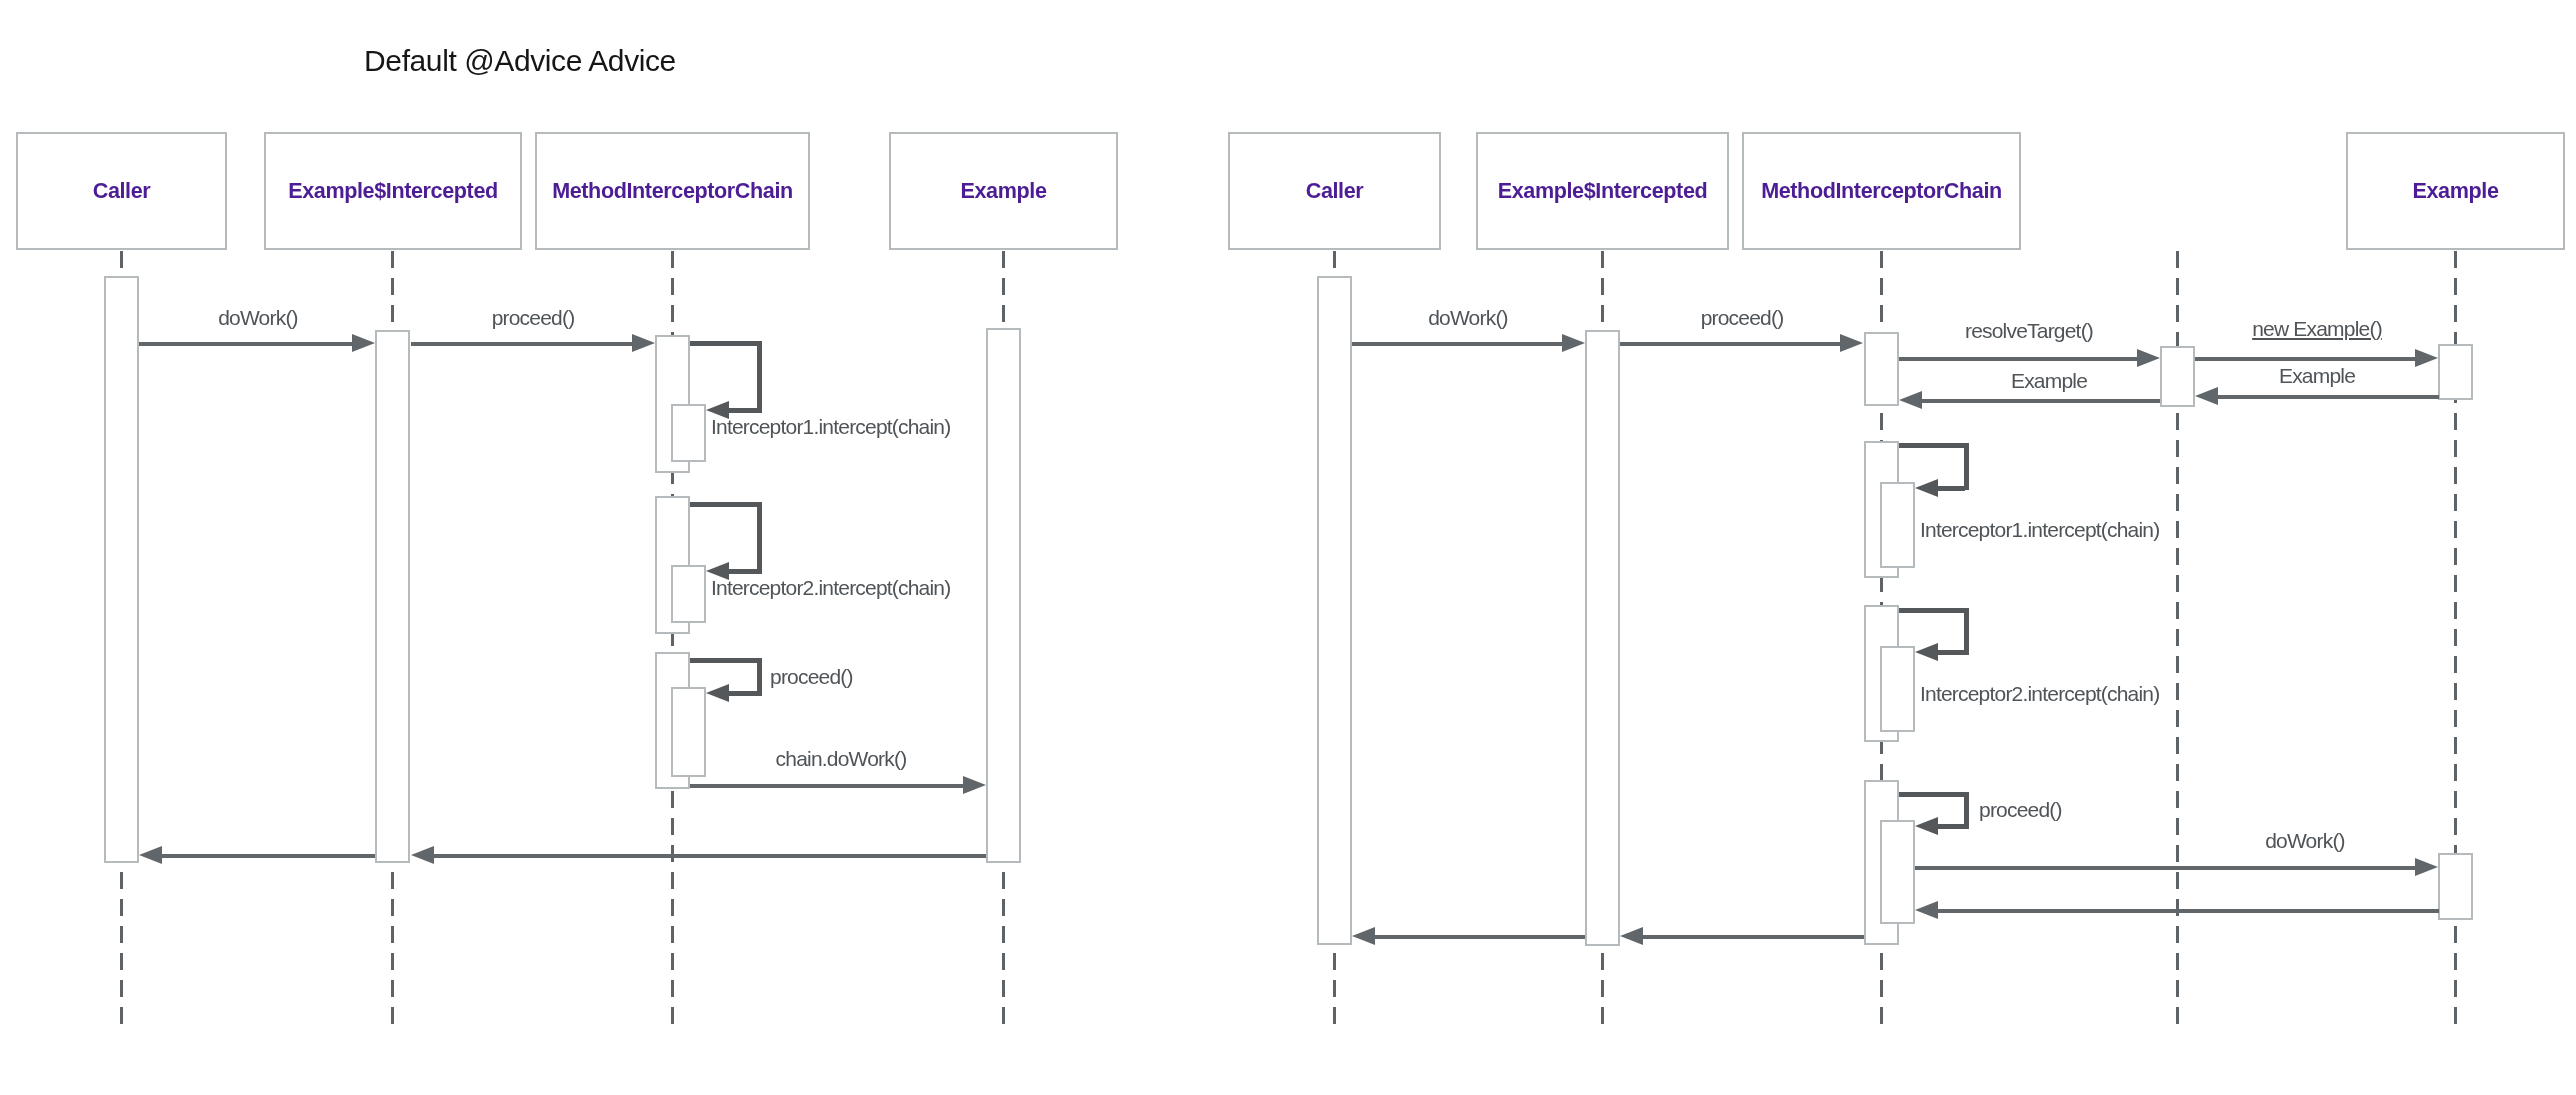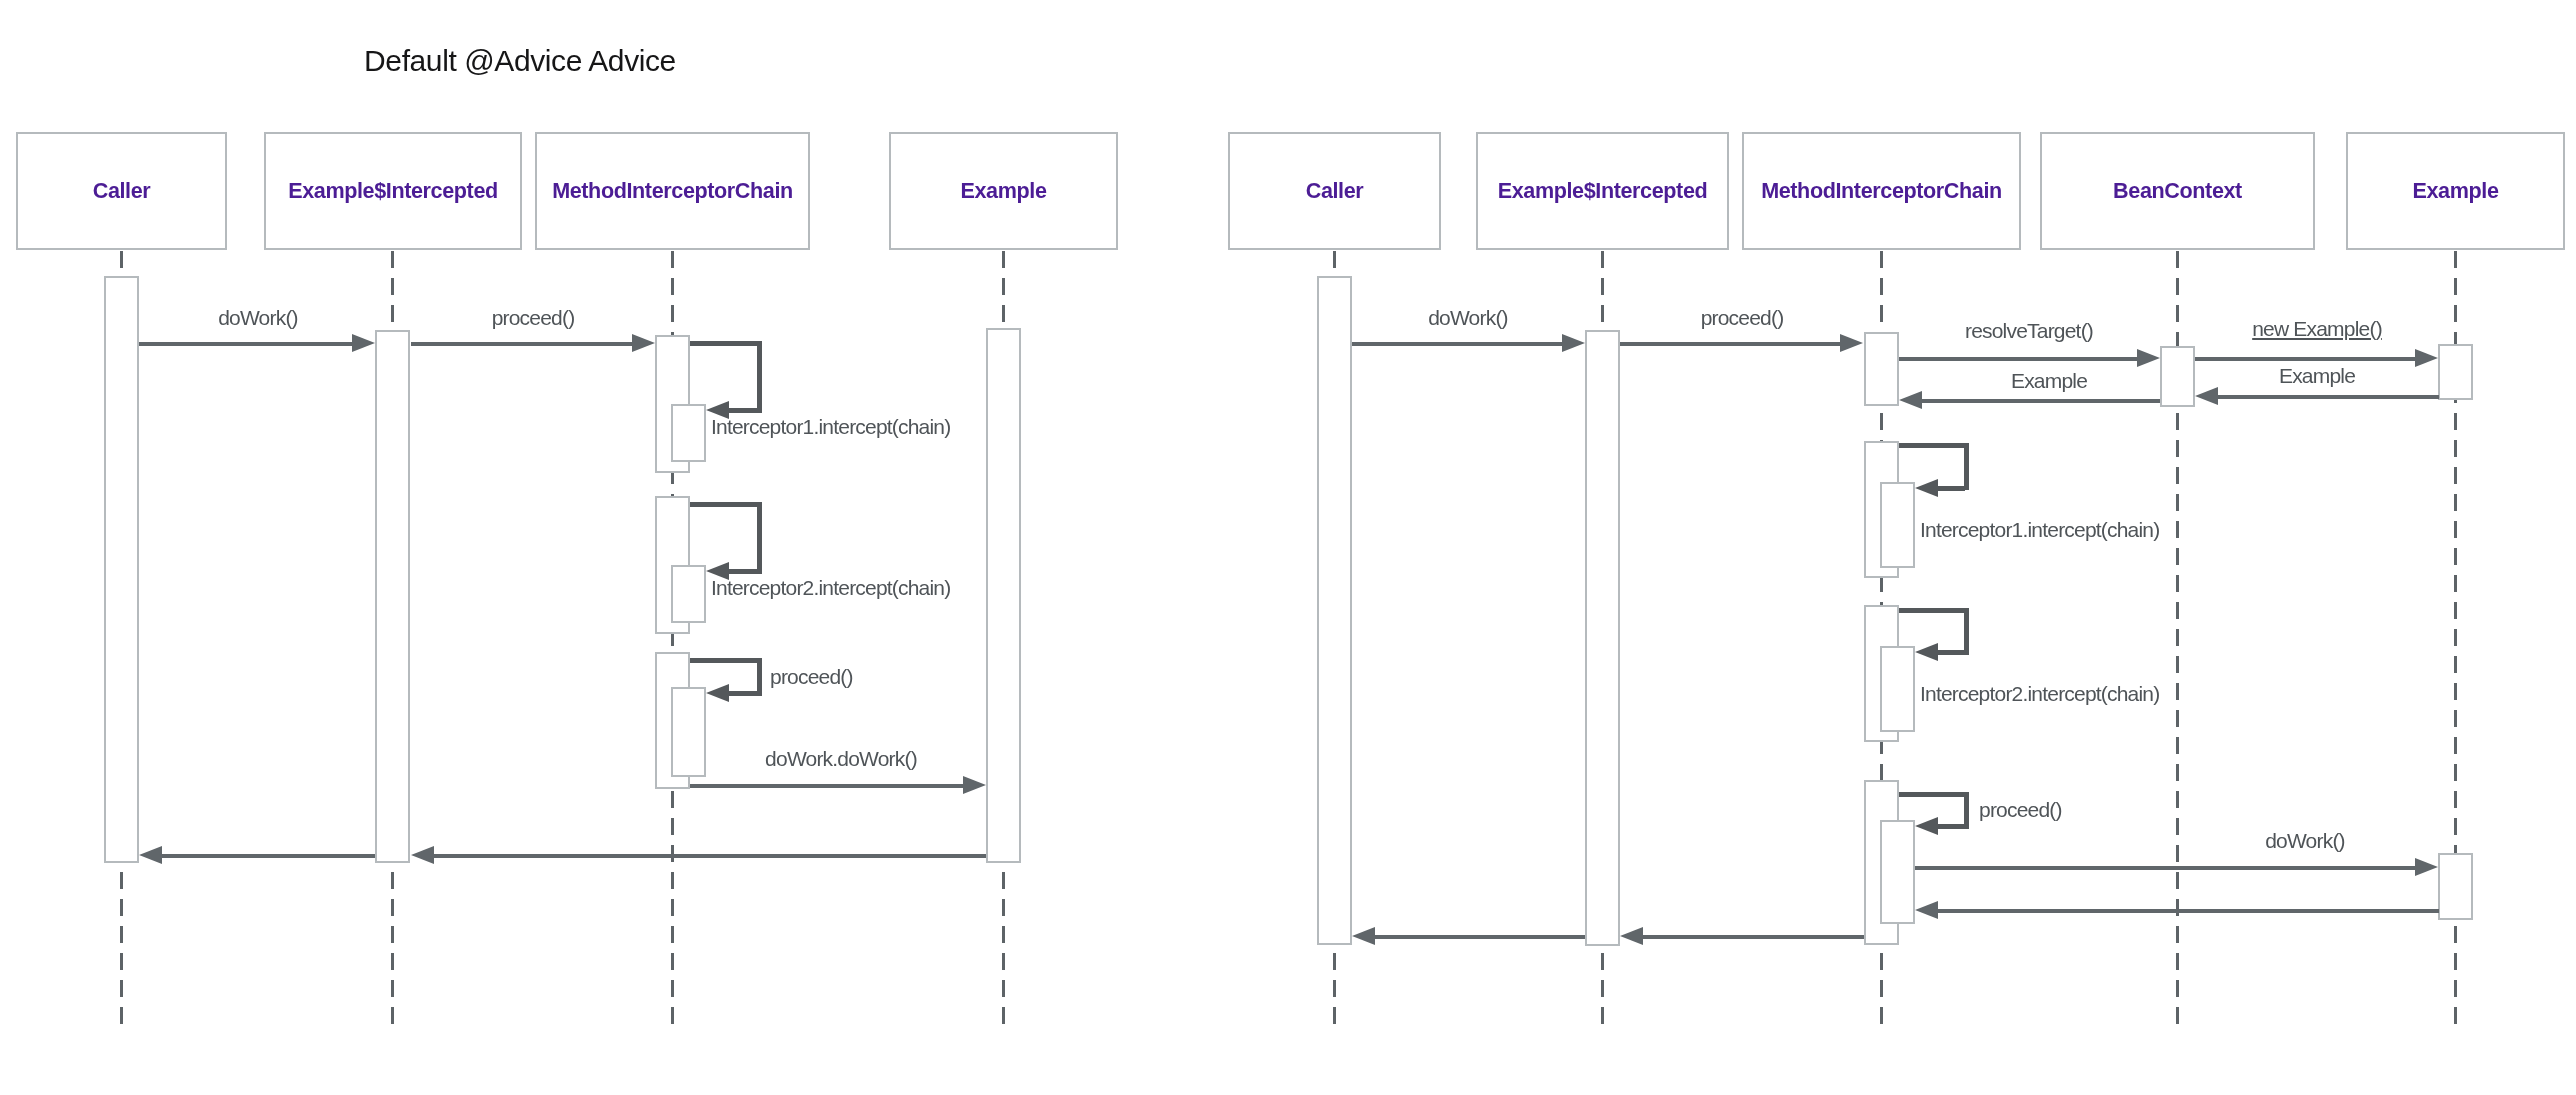--- a/index.html
+++ b/index.html
@@ -123,21 +123,21 @@
     <div class="head-left dark" style="left: 706px; top: 684px;"></div>
     <div class="msg-label left-aligned" style="left: 770px; top: 677px;">proceed()</div>
     <div class="msg-line" style="left: 139px; top: 342px; width: 215px;"></div>
     <div class="head-right" style="left: 352px; top: 334px;"></div>
     <div class="msg-label centered" style="left: 258px; top: 318px;">doWork()</div>
     <div class="msg-line" style="left: 411px; top: 342px; width: 223px;"></div>
     <div class="head-right" style="left: 632px; top: 334px;"></div>
     <div class="msg-label centered" style="left: 533px; top: 318px;">proceed()</div>
     <div class="msg-line" style="left: 690px; top: 784px; width: 275px;"></div>
     <div class="head-right" style="left: 963px; top: 776px;"></div>
-    <div class="msg-label centered" style="left: 841px; top: 759px;">doWork.doWork()</div>
+    <div class="msg-label centered" style="left: 841px; top: 759px;">chain.doWork()</div>
     <div class="msg-line" style="left: 431px; top: 854px; width: 555px;"></div>
     <div class="head-left" style="left: 411px; top: 846px;"></div>
     <div class="msg-line" style="left: 160px; top: 854px; width: 215px;"></div>
     <div class="head-left" style="left: 139px; top: 846px;"></div>
     <div class="actor-box" style="left: 16px; top: 132px; width: 211px; height: 118px;">
       <span class="actor-label">Caller</span>
     </div>
     <div class="actor-box" style="left: 264px; top: 132px; width: 258px; height: 118px;">
       <span class="actor-label">Example$Intercepted</span>
     </div>
@@ -209,20 +209,17 @@
     <div class="head-left" style="left: 1352px; top: 927px;"></div>
     <div class="actor-box" style="left: 1228px; top: 132px; width: 213px; height: 118px;">
       <span class="actor-label">Caller</span>
     </div>
     <div class="actor-box" style="left: 1476px; top: 132px; width: 253px; height: 118px;">
       <span class="actor-label">Example$Intercepted</span>
     </div>
     <div class="actor-box" style="left: 1742px; top: 132px; width: 279px; height: 118px;">
       <span class="actor-label">MethodInterceptorChain</span>
     </div>
-    <div class="actor-box" style="left: 2040px; top: 132px; width: 275px; height: 118px;">
-      <span class="actor-label">BeanContext</span>
-    </div>
     <div class="actor-box" style="left: 2346px; top: 132px; width: 219px; height: 118px;">
       <span class="actor-label">Example</span>
     </div>
   </div>
 
 
 </body></html>

